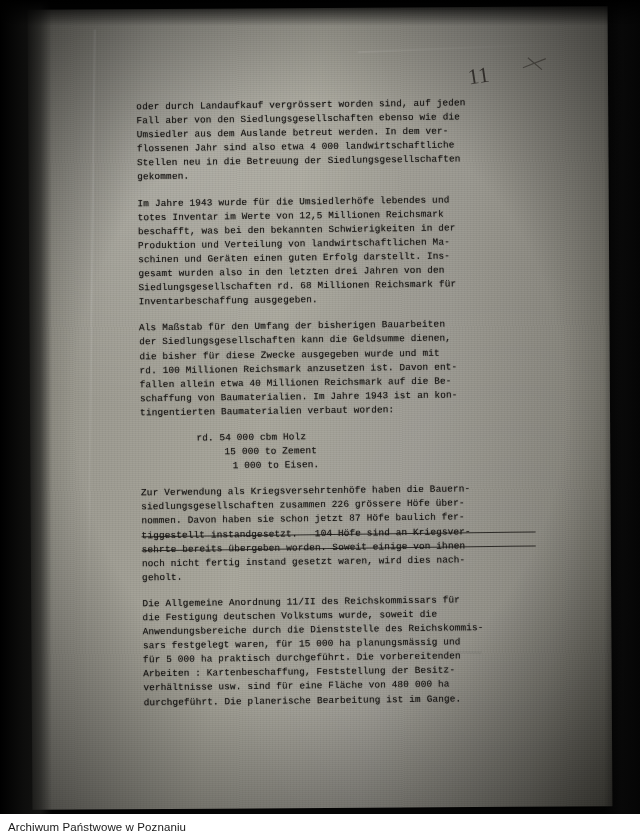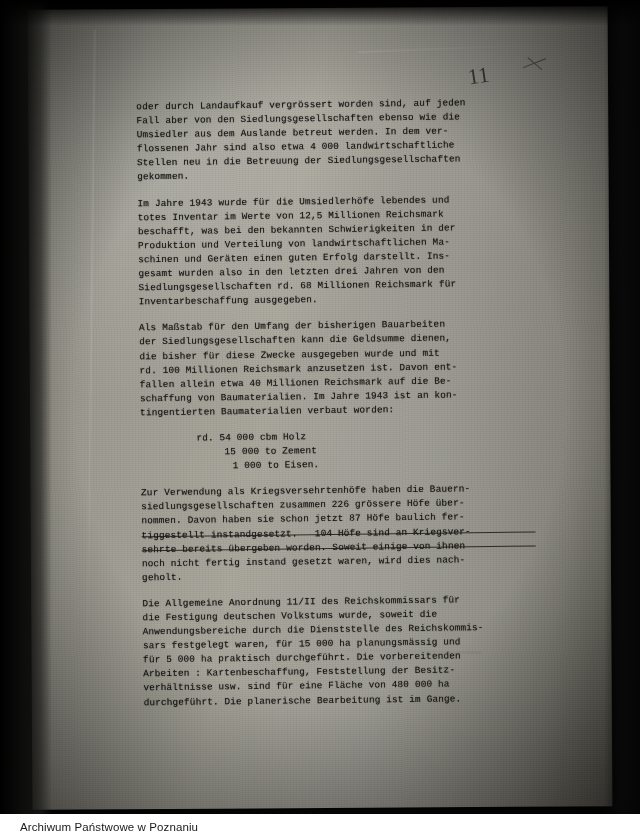--- a/index.html
+++ b/index.html
@@ -157,21 +157,21 @@
     width: 640px;
     height: 26px;
     background: #ffffff;
     display: flex;
     align-items: center;
   }
   .footer-label {
     font-family: "Liberation Sans", sans-serif;
     font-size: 11.5px;
     color: #1a1a1a;
-    padding-left: 20px;
+    padding-left: 8px;
     letter-spacing: 0.1px;
   }
 </style>
 </head>
 <body>
 
 <div id="scan">
 
   <div class="page">
 

